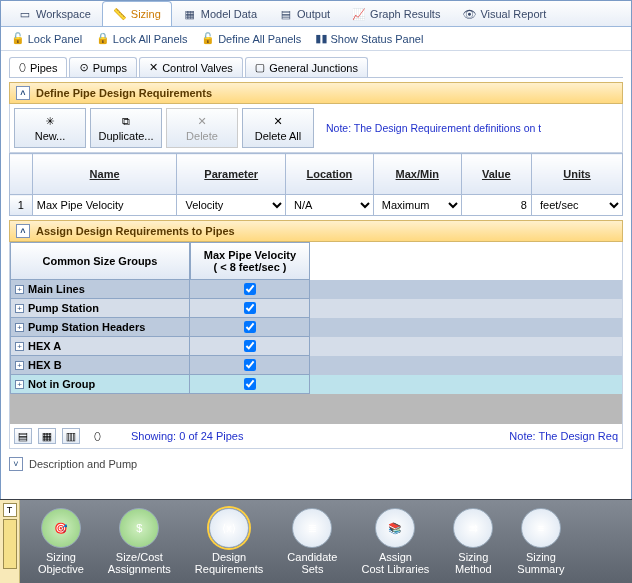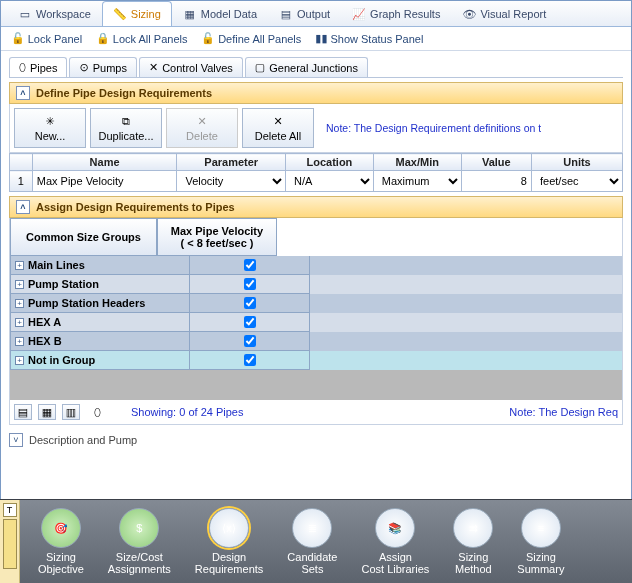--- a/index.html
+++ b/index.html
@@ -21,21 +21,21 @@
   
   .section-head { display:flex; align-items:center; gap:6px; background: linear-gradient(#fff0cc,#ffd980); border:1px solid #d5b76a; padding: 3px 6px; font-weight:bold; color:#5a3a00; }
   .collapse-btn { width:14px; height:14px; border:1px solid #7a91b8; background:#fff; display:flex; align-items:center; justify-content:center; font-size:9px; color:#23497a; cursor:pointer; }
   
   .btn-row { display:flex; align-items:center; gap:4px; border:1px solid #c7d2e3; border-top:none; padding:4px; }
   .big-btn { width:72px; height:40px; border:1px solid #a7b8d0; background:linear-gradient(#fdfefe,#e2eaf5); display:flex; flex-direction:column; align-items:center; justify-content:center; gap:2px; cursor:pointer; }
   .big-btn.disabled { color:#999; border-color:#ccc; }
   .note { color:#2030cc; font-size:10.5px; margin-left:8px; white-space:nowrap; overflow:hidden; }
   
   table.grid { border-collapse: collapse; width:100%; }
-  table.grid th { background: linear-gradient(#fff,#e1e9f5); border:1px solid #a9bbd6; padding:2px 4px; font-weight:bold; color:#222; }
+  table.grid th { background: linear-gradient(#fff,#e1e9f5); border:1px solid #a9bbd6; padding:14px 4px; font-weight:bold; color:#222;text-decoration:underline; }
   table.grid td { border:1px solid #a9bbd6; padding:0; background:#fff; }
   table.grid td input, table.grid td select { width:100%; height:20px; border:none; padding:0 4px; background:#fff; }
   
   .assign-box { border:1px solid #c7d2e3; border-top:none; }
   .assign-head-row { display:flex; }
   .assign-head-cell { border:1px solid #8ea6c6; background:linear-gradient(#fff,#e0e8f4); display:flex; align-items:center; justify-content:center; text-align:center; font-weight:bold; padding:4px; }
   .assign-row { display:flex; height:19px; }
   .assign-row .name-cell { width:180px; border:1px solid #8ea6c6; border-top:none; display:flex; align-items:center; padding:0 4px; gap:4px; }
   .assign-row .chk-cell { width:120px; border:1px solid #8ea6c6; border-top:none; border-left:none; display:flex; align-items:center; justify-content:center; }
   .assign-row input[type=checkbox] { width:12px; height:12px; }
@@ -180,21 +180,21 @@
       </table>
   </div>
 
   <div>
     <div class="section-head">
       <span class="collapse-btn">˄</span>
       <span>Assign Design Requirements to Pipes</span>
     </div>
     <div class="assign-box">
       <div class="assign-head-row">
-        <div class="assign-head-cell" style="width:147px;height:38px">Common Size Groups</div>
+        <div class="assign-head-cell" style="width:180px;height:38px">Common Size Groups</div>
         <div class="assign-head-cell" style="width:120px;height:38px;white-space:pre-line">Max Pipe Velocity
 ( &lt; 8 feet/sec )</div>
       </div>
 
       <div class="assign-row row-even">
         <div class="name-cell">
             <span class="exp">+</span>
             <b>Main Lines</b>
           </div>
         <div class="chk-cell">

